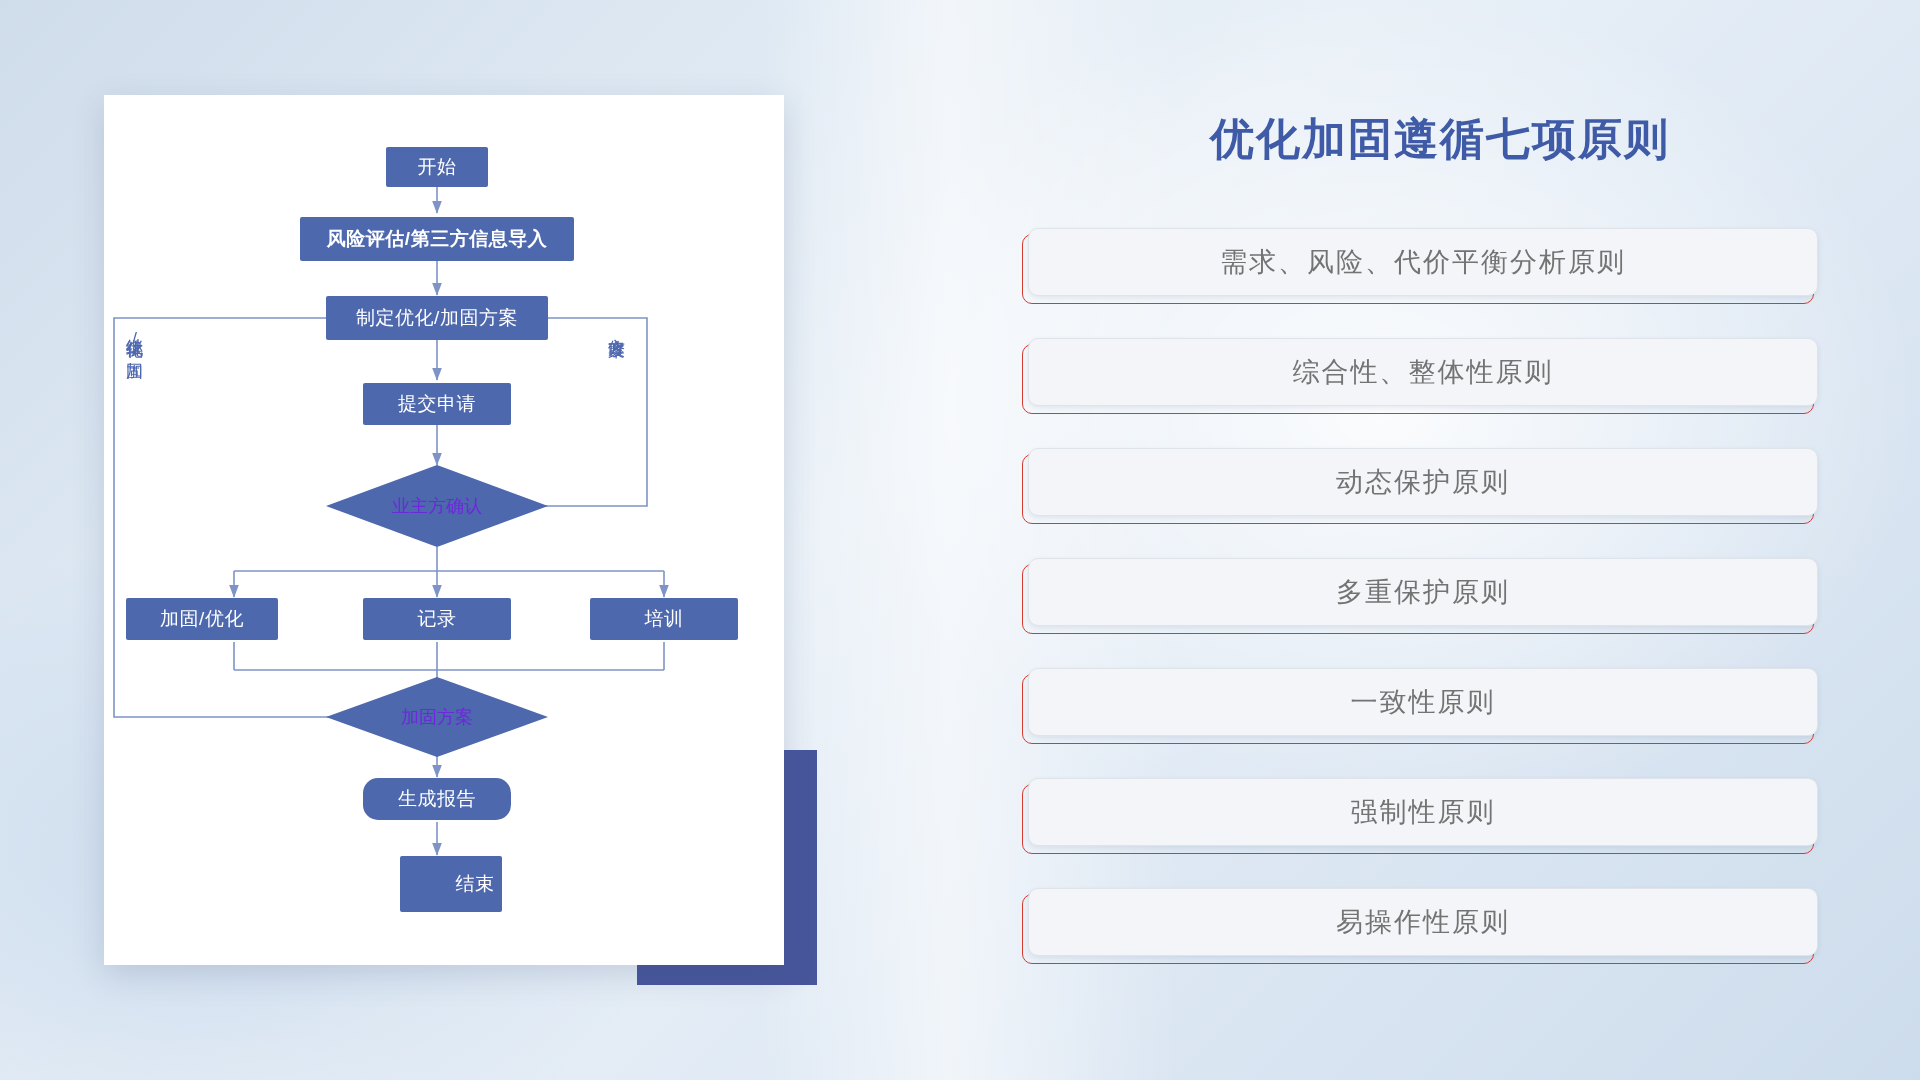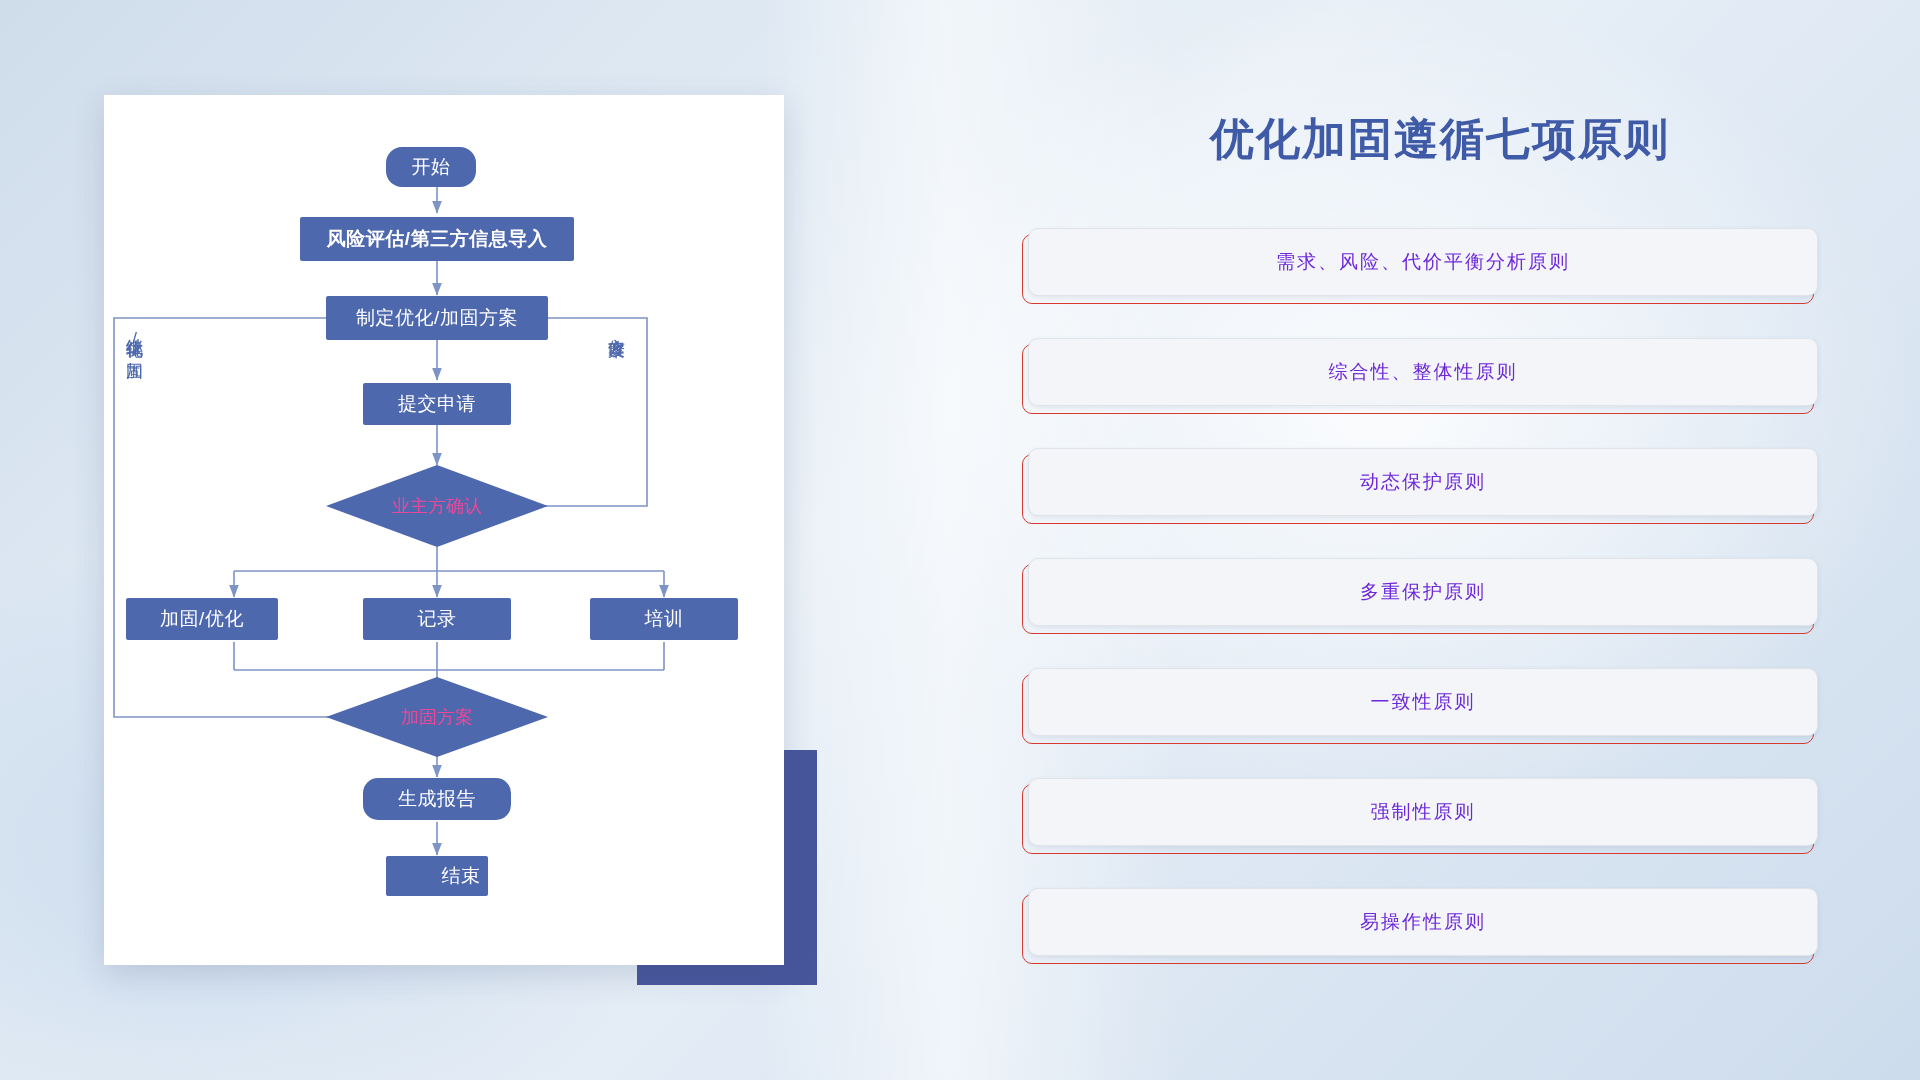--- a/index.html
+++ b/index.html
@@ -70,21 +70,21 @@
   }
   .diamond-wrap svg { display: block; }
   .diamond-label {
     position: absolute;
     left: 0; top: 0;
     width: 100%;
     height: 100%;
     display: flex;
     align-items: center;
     justify-content: center;
-    color: #ec4899;
+    color: #6d28d9;
     font-size: 18px;
     pointer-events: none;
   }
   .side-label {
     position: absolute;
     color: #4e68ae;
     font-size: 17px;
     line-height: 21px;
     writing-mode: vertical-rl;
     text-orientation: upright;
@@ -140,22 +140,22 @@
     border-radius: 10px;
     background: #f3f5f8;
     border: 1px solid #dfe4ea;
     box-shadow: 0 2px 5px rgba(60,80,120,0.10);
     display: flex;
     align-items: center;
     justify-content: center;
     box-sizing: border-box;
   }
   .principle .pill span {
-    color: #6d28d9;
-    font-size: 19px;
+    color: #737373;
+    font-size: 27px;
     letter-spacing: 2px;
   }
 </style>
 </head>
 <body>
 
 <div class="stage">
 
   <div class="glow-band"></div>
 
@@ -194,21 +194,21 @@
         <path d="M333,575 L333,600" marker-end="url(#ar)"></path>
 
         <path d="M333,644 L333,682" marker-end="url(#ar)"></path>
 
         <path d="M333,727 L333,760" marker-end="url(#ar)"></path>
 
         <path d="M251,622 L10,622 L10,223 L258,223" marker-end="url(#ar)"></path>
       </g>
     </svg>
 
-    <div class="node" style="left:282px; top:52px; width:90px; height:40px;border-radius:16px;">
+    <div class="node" style="left:282px; top:52px; width:102px; height:40px;">
       <span>开始</span>
     </div>
 
     <div class="node" style="left:196px; top:122px; width:274px; height:44px;font-weight:bold;">
       <span>风险评估/第三方信息导入</span>
     </div>
 
     <div class="node" style="left:222px; top:201px; width:222px; height:44px;">
       <span>制定优化/加固方案</span>
     </div>
@@ -244,21 +244,21 @@
       </svg>
       <div class="diamond-label">
         <span>加固方案</span>
       </div>
     </div>
 
     <div class="node" style="left:259px; top:683px; width:148px; height:42px;border-radius:15px;">
       <span>生成报告</span>
     </div>
 
-    <div class="node" style="left:282px; top:761px; width:102px; height:40px;padding-left:48px;">
+    <div class="node" style="left:296px; top:761px; width:102px; height:56px;padding-left:48px;">
       <span>结束</span>
     </div>
 
     <div class="side-label" style="left:20px; top:230px; height:140px;">
       <span>继续优化/加固</span>
     </div>
 
     <div class="side-label" style="left:502px; top:230px; height:110px;">
       <span>方案修改</span>
     </div>

